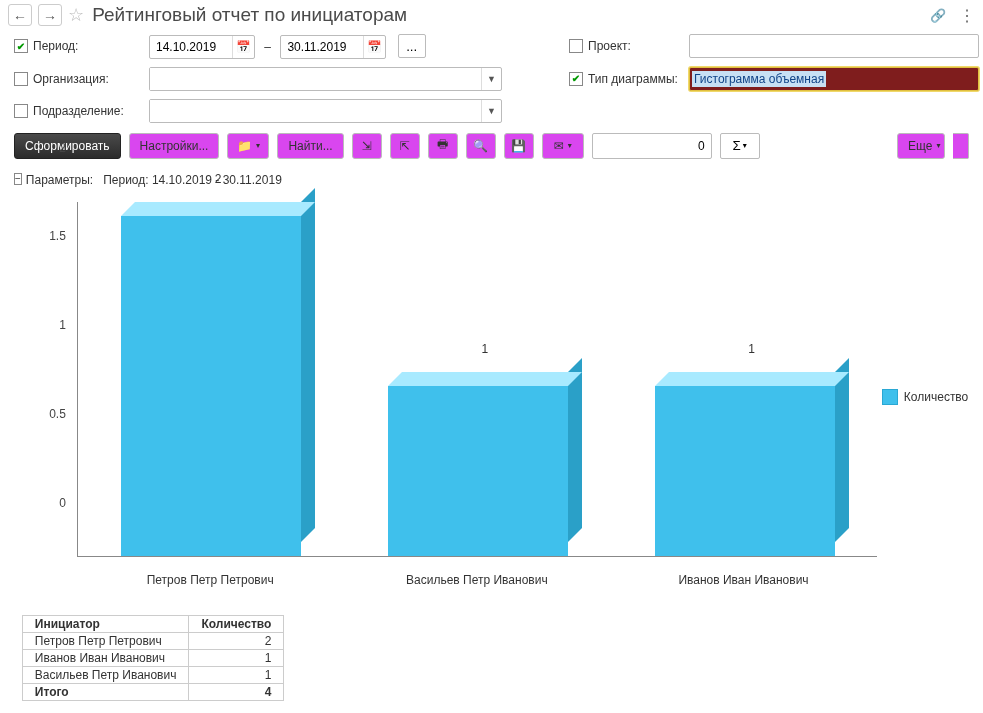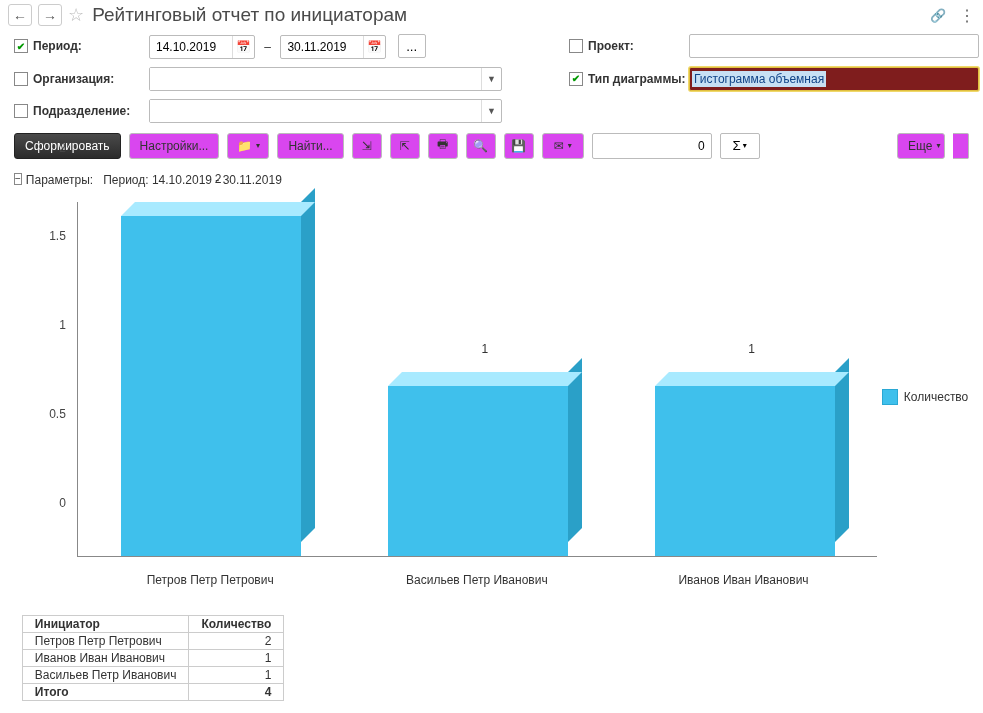--- a/index.html
+++ b/index.html
@@ -40,21 +40,21 @@
   .chk {
     width: 14px; height: 14px;
     border: 1px solid #888;
     background: #fff;
     display: inline-flex; align-items: center; justify-content: center;
     font-size: 11px; color: #0a0;
     margin-right: 5px;
     vertical-align: middle;
   }
   .chk.checked::after { content: "✔"; color:#090; font-weight:bold; font-size:10px;}
-  .label { display:flex; align-items:center;font-weight:bold; }
+  .label { display:flex; align-items:center; }
   .date-input {
     display: inline-flex; align-items: center;
     border: 1px solid #bbb; border-radius: 2px;
     height: 24px; background:#fff;
   }
   .date-input input {
     border: none; outline: none; font-size: 12px;
     width: 82px; padding: 0 6px;
   }
   .date-input .cal {

